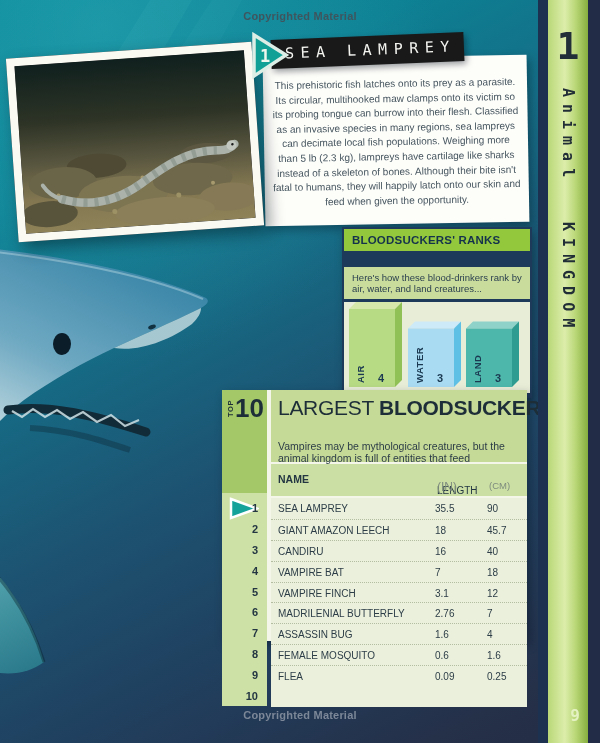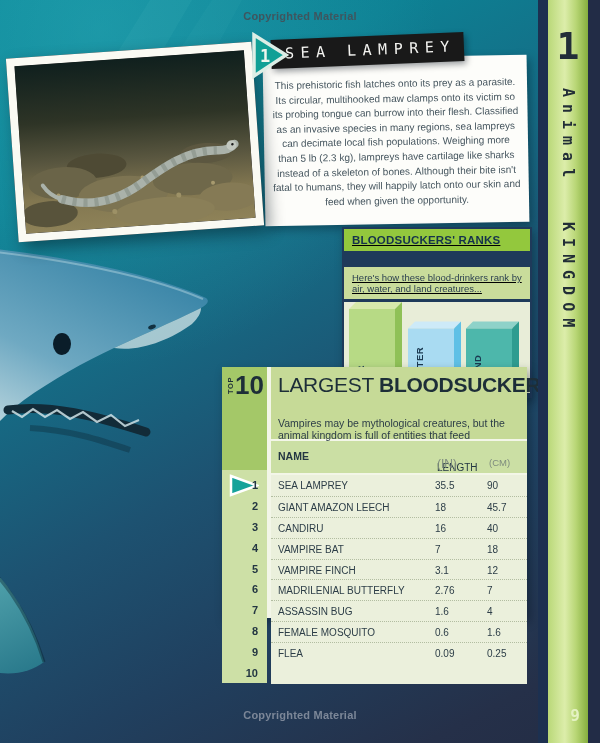--- a/index.html
+++ b/index.html
@@ -27,31 +27,31 @@
     text-align:center;color:#46565f;}
 
   
   .banner{left:271px;top:36px;transform:rotate(-2.4deg);background:#191919;
     color:#f3f3f0;font-family:"DejaVu Sans Mono",monospace;font-size:15px;
     letter-spacing:6.5px;padding:5px 8px 6px 14px;z-index:7;box-shadow:2px 3px 6px rgba(0,10,20,.4);}
   .feature-tri{left:250px;top:32px;z-index:8;}
 
   
   .ranks-box{left:342px;top:227px;width:190px;background:#1e3a5a;z-index:5;
-    padding:2px 2px 5px 2px;box-sizing:border-box;box-shadow:3px 4px 9px rgba(0,10,20,.35);text-decoration:underline;}
+    padding:2px 2px 5px 2px;box-sizing:border-box;box-shadow:3px 4px 9px rgba(0,10,20,.35);}
   .ranks-title{background:#93c83d;color:#15324c;font-weight:bold;font-size:11.5px;
     line-height:22px;padding-left:8px;letter-spacing:.2px;}
   .ranks-sub{background:#c9dc9b;color:#2c4050;font-size:9.5px;line-height:11px;
     padding:5px 8px;margin-top:16px;}
   .ranks-chart{background:#e8edd8;height:91px;margin-top:3px;position:relative;}
   .bar-label{font:bold 9.5px "Liberation Sans",sans-serif;fill:#1b3a52;letter-spacing:.5px;}
   .bar-value{font:bold 11px "Liberation Sans",sans-serif;fill:#1b3a52;}
 
   
-  .panel{left:222px;top:367px;width:305px;height:251px;background:#f3f6e8;z-index:5;
+  .panel{left:222px;top:390px;width:305px;height:251px;background:#f3f6e8;z-index:5;
     box-shadow:3px 4px 9px rgba(0,10,20,.35);}
   .rankcol{position:absolute;left:0;top:0;width:45px;height:316px;}
   .badge{position:absolute;left:0;top:0;width:45px;height:103px;background:#a4c868;}
   .badge-top{position:absolute;left:0px;top:14px;transform:rotate(-90deg);
     font-size:7.5px;font-weight:bold;color:#1d2e38;letter-spacing:.5px;}
   .badge-10{position:absolute;left:13px;top:3px;font-size:26px;font-weight:bold;color:#1d2e38;}
   .nums{position:absolute;left:0;top:103px;width:45px;height:213px;background:#cde0a6;
     box-sizing:border-box;padding-top:5px;}
   .rankrow{height:20.9px;line-height:20.9px;position:relative;text-align:right;
     padding-right:9px;font-weight:bold;font-size:11px;color:#233642;}

